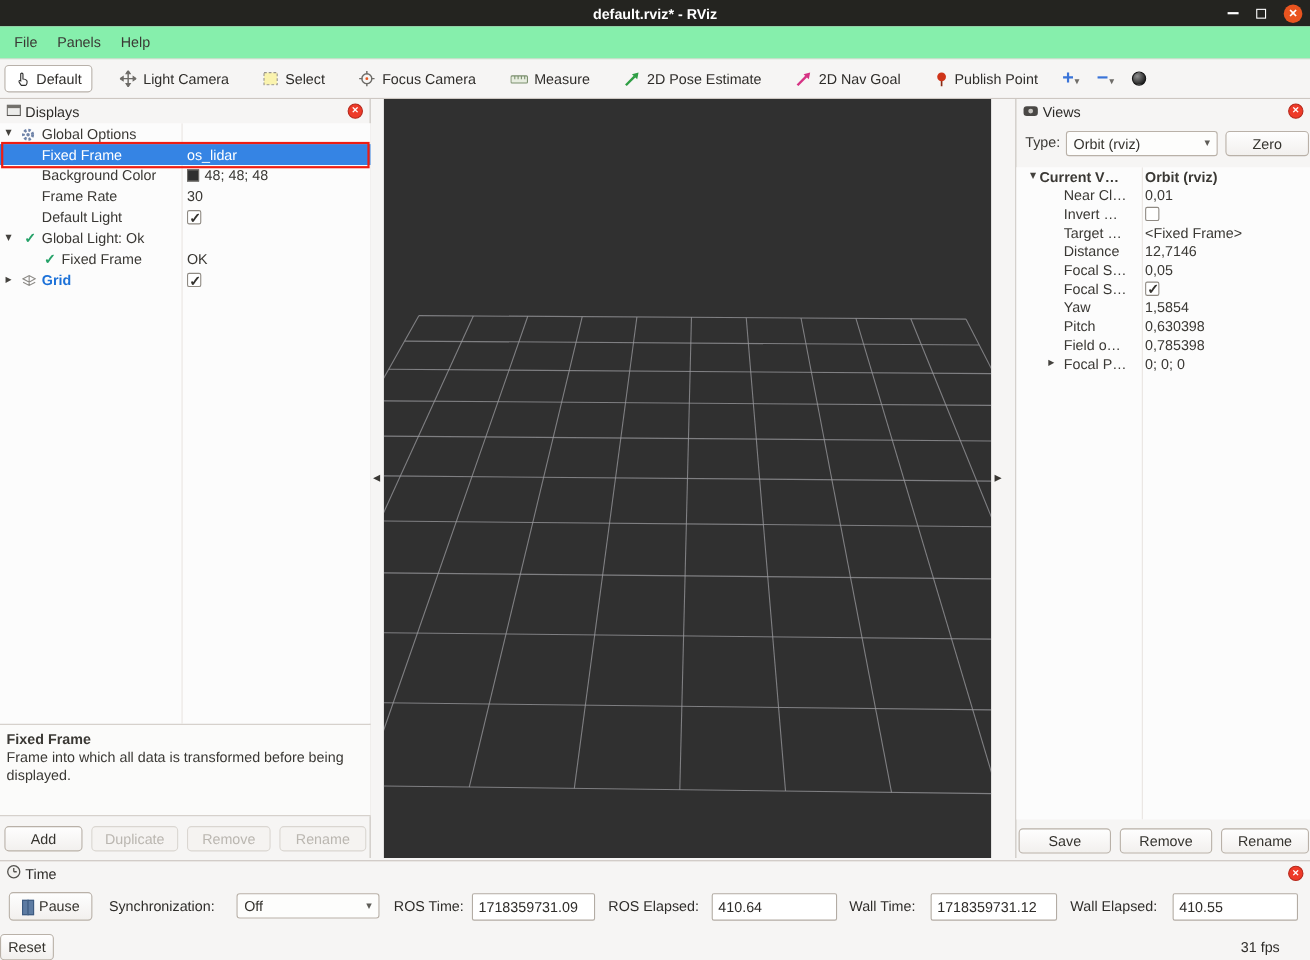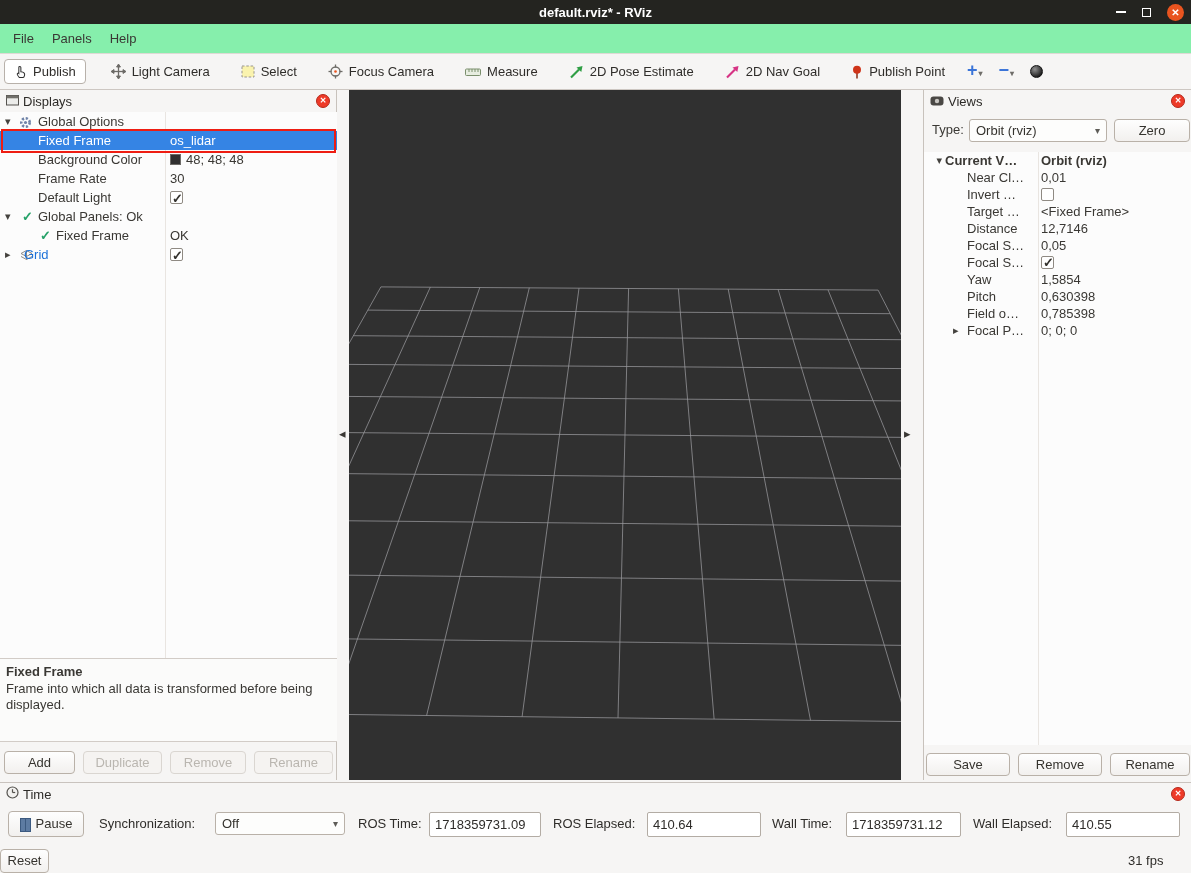--- a/index.html
+++ b/index.html
@@ -112,21 +112,21 @@
     <span class="mitem">Help</span>
   </div>
 
   <div class="toolbar">
     <div class="tool active">
       <span class="ticon">
         <svg width="13" height="14" viewBox="0 0 14 14">
             <path d="M5.2 8.5 L5.2 2.2 Q5.2 1 6.3 1 Q7.4 1 7.4 2.2 L7.4 6.8 Q9.8 6.9 11 8.2 Q11.8 9.2 11.3 11 Q10.8 13 9.8 13 L5.8 13 Q4.4 11.5 3.6 9.8 Q3.2 8.7 4.2 8.3 Q4.8 8.1 5.2 8.5 Z" fill="#fdfdfd" stroke="#2f2f2f" stroke-width="1.1"></path>
           </svg>
       </span>
-      <span>Publish</span>
+      <span>Default</span>
     </div>
     <div class="tool">
       <span class="ticon">
         <svg width="15" height="15" viewBox="0 0 16 16">
             <g stroke="#6d6b67" fill="#6d6b67">
               <line x1="8" y1="3" x2="8" y2="13" stroke-width="1.4"></line>
               <line x1="3" y1="8" x2="13" y2="8" stroke-width="1.4"></line>
               <polygon points="8,0 5.9,3.2 10.1,3.2"></polygon>
               <polygon points="8,16 5.9,12.8 10.1,12.8"></polygon>
               <polygon points="0,8 3.2,5.9 3.2,10.1"></polygon>
@@ -249,37 +249,37 @@
       </div>
 
       <div class="trow" style="top:76px;padding-left:12px;">
         <span class="lbl" style="left:38px;">Default Light</span>
         <span class="cb checked" style="left:170px;"></span>
       </div>
 
       <div class="trow" style="top:95px;">
         <span class="arrow gl-down" style="left:5px;"></span>
         <span class="checkmark gl-check" style="left:22px;"></span>
-        <span class="lbl" style="left:38px;">Global Panels: Ok</span>
+        <span class="lbl" style="left:38px;">Global Light: Ok</span>
       </div>
 
       <div class="trow" style="top:114px;">
         <span class="checkmark gl-check" style="left:40px;"></span>
         <span class="lbl" style="left:56px;">Fixed Frame</span>
         <span class="val" style="left:170px;">OK</span>
       </div>
 
       <div class="trow" style="top:133px;">
         <span class="arrow gl-right" style="left:5px;"></span>
         <span style="position:absolute; left:20px; top:3px;">
           <svg width="13" height="13">
               <path d="M1 4.5 L6.5 1.5 L12 4.5 L6.5 7.5 Z M1 7.5 L6.5 10.5 L12 7.5 M6.5 1.5 L6.5 10.5" fill="none" stroke="#8c8a86"></path>
             </svg>
         </span>
-        <span class="lbl blue" style="left:24px;">Grid</span>
+        <span class="lbl blue" style="left:38px;font-weight:bold;">Grid</span>
         <span class="cb checked" style="left:170px;"></span>
       </div>
 
       <div class="annotation" style="left:1px; top:17px; width:335px; height:24px;"></div>
     </div>
 
     <div class="desc" style="left:0; top:568px; width:337px; height:84px;">
       <div class="desc-title">Fixed Frame</div>
       <div class="desc-body">Frame into which all data is transformed before being displayed.</div>
     </div>

